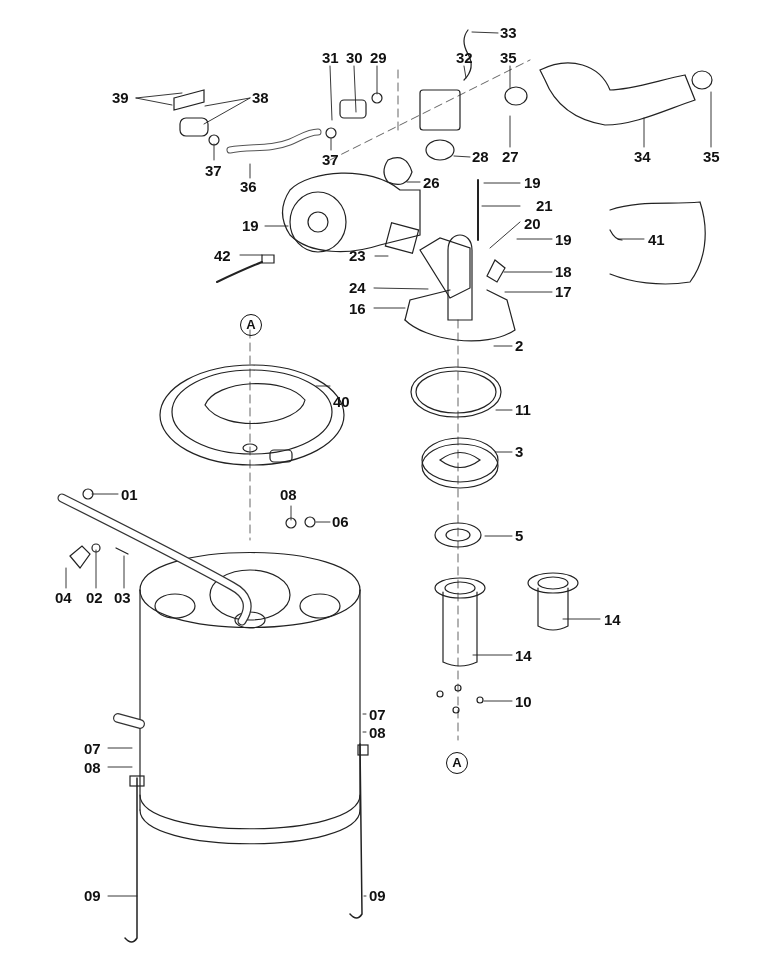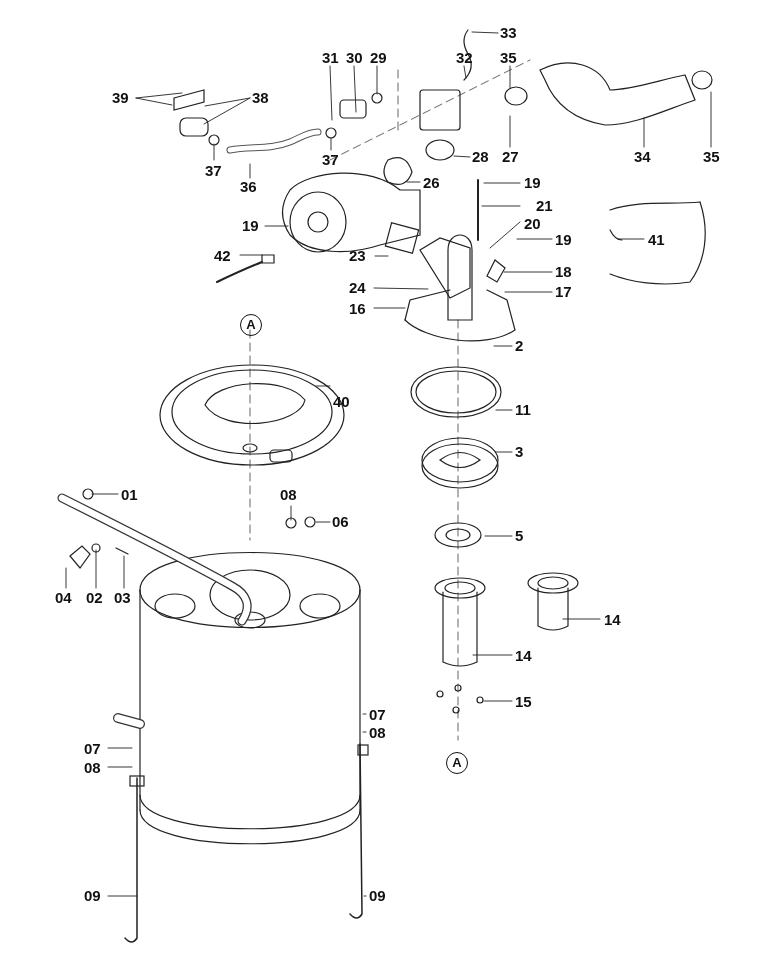--- a/index.html
+++ b/index.html
@@ -198,21 +198,21 @@
     <span class="lbl" style="left:515px;top:444px">3</span>
     <span class="lbl" style="left:121px;top:487px">01</span>
     <span class="lbl" style="left:280px;top:487px">08</span>
     <span class="lbl" style="left:332px;top:514px">06</span>
     <span class="lbl" style="left:515px;top:528px">5</span>
     <span class="lbl" style="left:55px;top:590px">04</span>
     <span class="lbl" style="left:86px;top:590px">02</span>
     <span class="lbl" style="left:114px;top:590px">03</span>
     <span class="lbl" style="left:604px;top:612px">14</span>
     <span class="lbl" style="left:515px;top:648px">14</span>
-    <span class="lbl" style="left:515px;top:694px">15</span>
+    <span class="lbl" style="left:515px;top:694px">10</span>
     <span class="lbl" style="left:369px;top:707px">07</span>
     <span class="lbl" style="left:369px;top:725px">08</span>
     <span class="lbl" style="left:84px;top:741px">07</span>
     <span class="lbl" style="left:84px;top:760px">08</span>
     <span class="lbl" style="left:84px;top:888px">09</span>
     <span class="lbl" style="left:369px;top:888px">09</span>
   </div>
 
   <span class="circ" style="left:240px;top:314px">A</span>
   <span class="circ" style="left:446px;top:752px">A</span>

